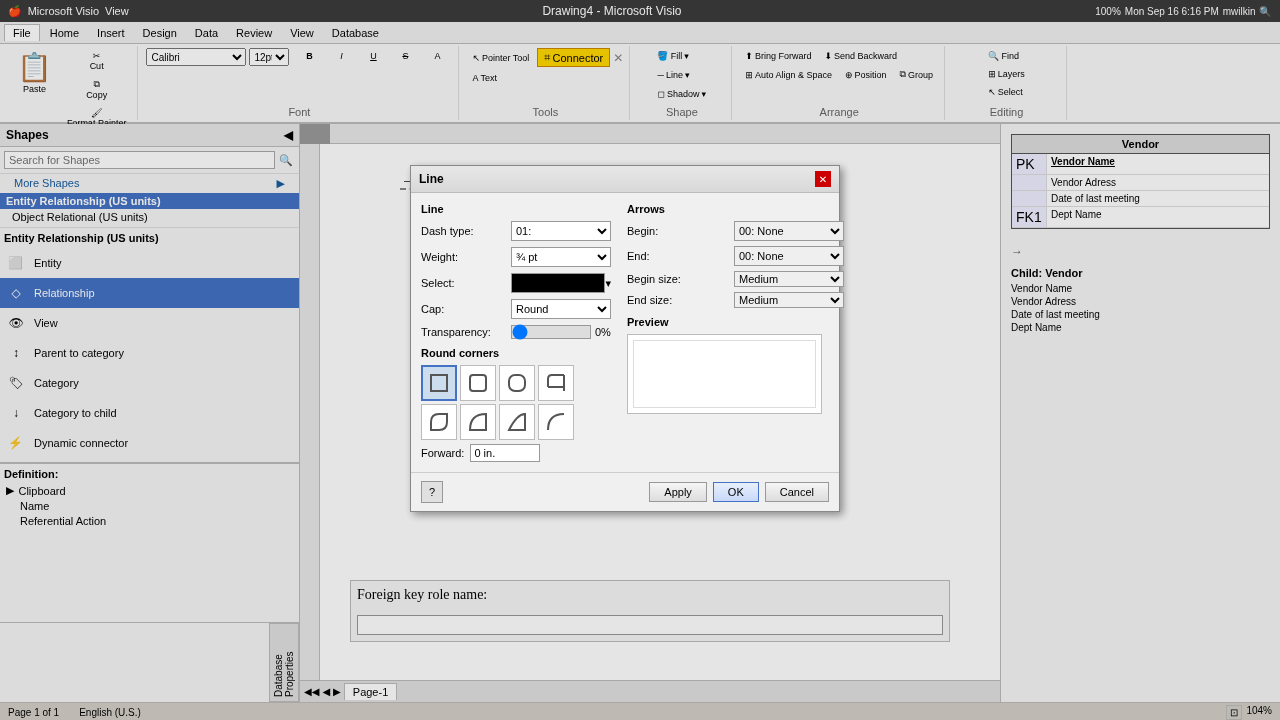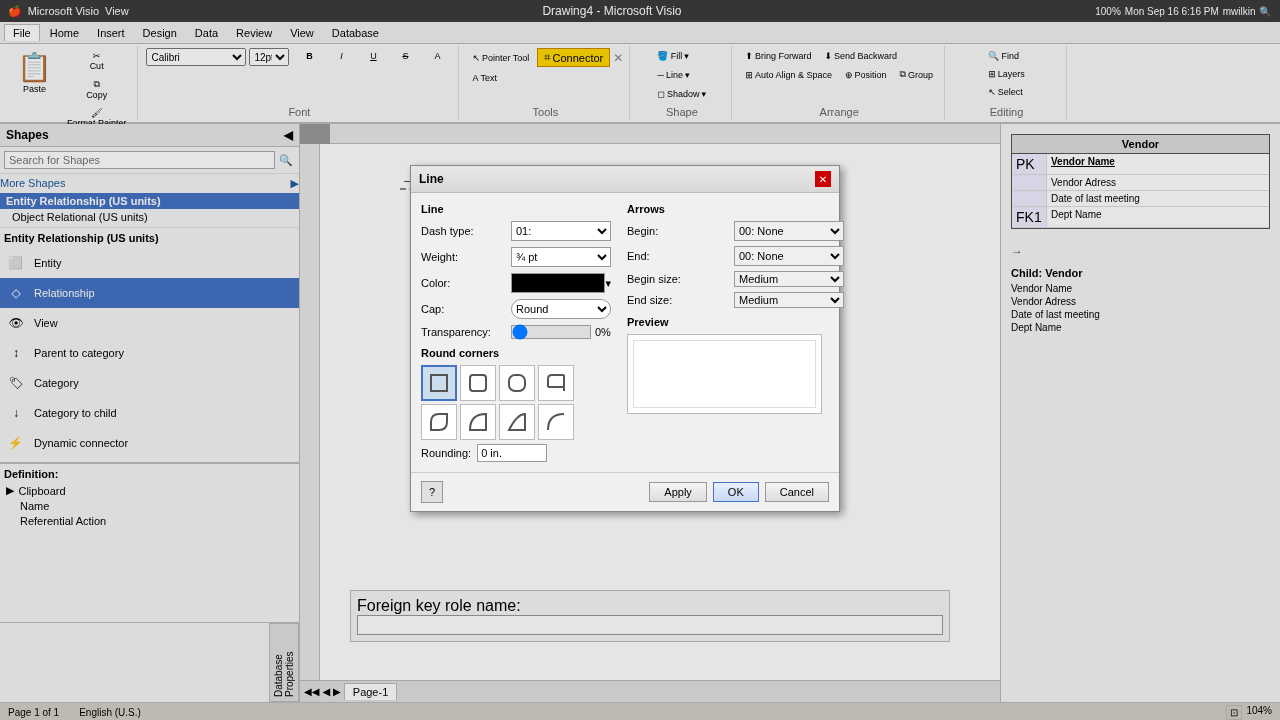--- a/index.html
+++ b/index.html
@@ -24,21 +24,21 @@
     .ribbon-group-content { display: flex; align-items: flex-start; gap: 3px; flex: 1; }
     .ribbon-btn { display: flex; flex-direction: column; align-items: center; justify-content: center; padding: 2px 4px; cursor: pointer; border: 1px solid transparent; border-radius: 2px; min-width: 30px; font-size: 9px; text-align: center; }
     .paste-btn { flex-direction: column; padding: 2px 6px; }
     .paste-icon { font-size: 28px; }
 
     
     .shapes-panel { width: 300px; background: #f5f5f5; border-right: 1px solid #bbb; display: flex; flex-direction: column; font-size: 11px; }
     .shapes-header { background: #e8e8e8; padding: 4px 6px; font-weight: bold; font-size: 12px; border-bottom: 1px solid #bbb; display: flex; justify-content: space-between; align-items: center; }
     .shapes-search { display: flex; align-items: center; padding: 4px; gap: 2px; border-bottom: 1px solid #ddd; }
     .shapes-search input { flex: 1; padding: 2px 4px; border: 1px solid #aaa; font-size: 11px; }
-    .shapes-section { padding: 3px 0; color: #1a5da0; cursor: pointer; display: flex; justify-content: space-between; }
+    .shapes-section { padding: 3px 14px; color: #1a5da0; cursor: pointer; display: flex; justify-content: space-between; }
     .shapes-category { padding: 2px 6px; font-size: 11px; cursor: pointer; font-weight: bold; }
     .shapes-category.active { background: #4472c4; color: #fff; }
     .shapes-category.sub { font-weight: normal; padding-left: 12px; }
     .shape-item { display: flex; align-items: center; gap: 6px; padding: 3px 4px; cursor: pointer; }
     .shape-icon { width: 24px; height: 24px; display: flex; align-items: center; justify-content: center; font-size: 12px; }
     .category-label { font-weight: bold; margin-bottom: 3px; }
     .category-list { display: flex; flex-direction: column; gap: 1px; }
     .category-list-item { display: flex; align-items: center; gap: 4px; padding: 1px 2px; }
 
     
@@ -362,21 +362,21 @@
   </div>
 
   <div class="canvas-area" style="position:relative;flex:1;background:#9a9a9a;overflow:hidden;">
     <div class="ruler-h"></div>
     <div class="ruler-v"></div>
     <div style="position:absolute;top:20px;left:20px;right:0;bottom:20px;background:#fff;">
       <div style="position:absolute;top:30px;left:80px;font-size:12px;color:#333;border-bottom:2px dashed #888;padding:0 4px;">——— married to ———</div>
     </div>
 
     <div style="position:absolute;bottom:60px;left:50px;right:50px;background:#f5f5f5;border:1px solid #bbb;padding:6px;">
-      <div style="font-size:16px;margin-bottom:0;">Foreign key role name:</div>
+      <div style="font-size:14px;margin-bottom:12px;font-family:Liberation Serif, serif;">Foreign key role name:</div>
       <input type="text" style="width: 100%; height: 20px; border: 1px solid rgb(153, 153, 153); font-size: 11px; padding: 1px 3px;">
     </div>
 
     <div style="position:absolute;bottom:0;left:0;right:0;height:22px;background:#e0e0e0;border-top:1px solid #bbb;display:flex;align-items:center;padding:0 4px;gap:3px;">
       <span style="cursor:pointer;font-size:10px;">◀◀</span>
       <span style="cursor:pointer;font-size:10px;">◀</span>
       <span style="cursor:pointer;font-size:10px;">▶</span>
       <div class="page-tab active">Page-1</div>
     </div>
   </div>
@@ -444,28 +444,28 @@
           </div>
 
           <div class="form-row">
             <label class="form-label">Weight:</label>
             <select class="form-select" style="width:100px;">
               <option>¾ pt</option>
             </select>
           </div>
 
           <div class="form-row">
-            <label class="form-label">Color:</label>
+            <label class="form-label">Select:</label>
             <div class="color-swatch"></div>
             <span style="cursor:pointer;">▾</span>
           </div>
 
           <div class="form-row">
             <label class="form-label">Cap:</label>
-            <select class="form-select" style="width:100px;border-radius:10px;">
+            <select class="form-select" style="width:100px;">
               <option>Round</option>
             </select>
           </div>
 
           <div class="form-row">
             <label class="form-label">Transparency:</label>
             <input type="range" class="slider" min="0" max="100" value="0" style="width: 80px;">
             <span style="margin-left:4px;">0%</span>
           </div>
 
@@ -510,21 +510,21 @@
                     <path d="M4 20 Q12 4 20 4 Q20 12 20 20 Z" fill="none" stroke="#555" stroke-width="2"></path>
                   </svg>
               </div>
               <div class="corner-btn">
                 <svg width="24" height="24">
                     <path d="M4 20 Q4 4 20 4" fill="none" stroke="#555" stroke-width="2"></path>
                   </svg>
               </div>
             </div>
             <div class="rounding-row">
-              <label class="rounding-label">Rounding:</label>
+              <label class="rounding-label">Forward:</label>
               <input type="text" class="rounding-input" value="0 in." style="">
             </div>
           </div>
         </div>
 
         <div class="dialog-col-right">
           <div class="section-title">Arrows</div>
 
           <div class="arrows-row">
             <label class="arrows-label">Begin:</label>

